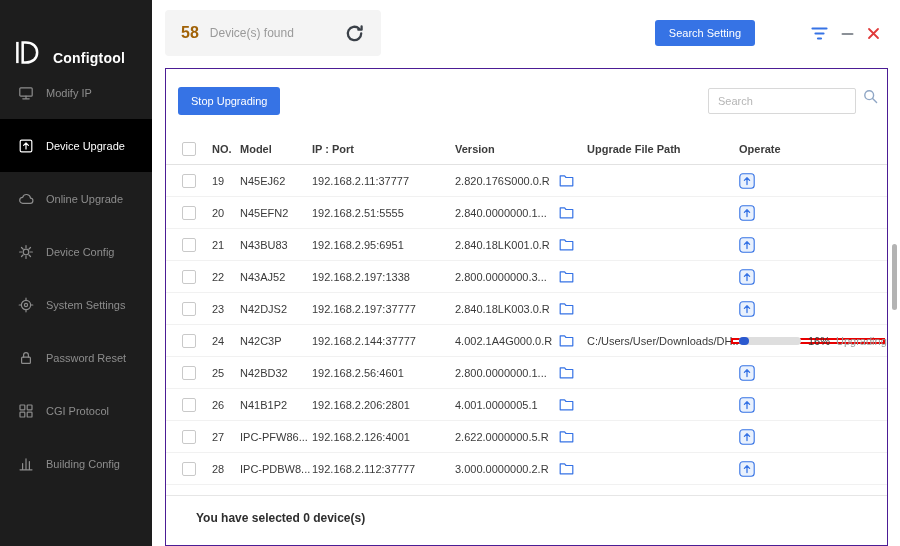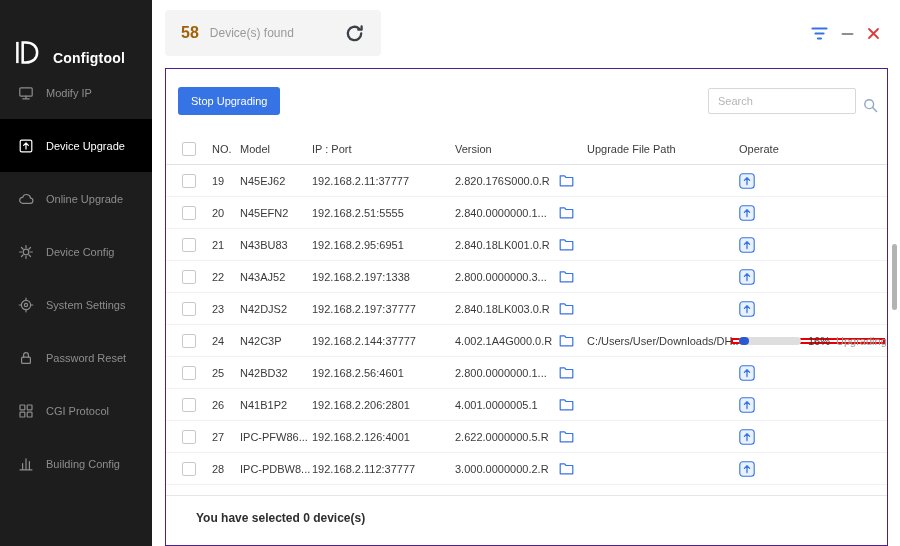--- a/index.html
+++ b/index.html
@@ -26,28 +26,28 @@
   .refresh-btn { margin-left:auto; display:flex; cursor:pointer; }
   .top-right { margin-left:auto; display:flex; align-items:center; }
   .search-setting-btn { background:#3673e5; color:#fff; border:none; border-radius:3px; height:26px; padding:0 14px; font-size:11px; cursor:pointer; font-family:inherit; }
   .win-controls { display:flex; align-items:center; gap:13px; margin-left:56px; }
   .win-controls span { display:flex; cursor:pointer; }
 
   
   .panel { flex:1; min-height:0; margin:2px 12px 0 13px; border:1px solid #4c1d95; background:#fff; display:flex; flex-direction:column; }
   .panel-toolbar { height:64px; display:flex; align-items:center; padding:0 8px 0 12px; }
   .stop-btn { background:#3673e5; color:#fff; border:none; border-radius:3px; height:28px; padding:0 13px; font-size:11px; cursor:pointer; font-family:inherit; }
-  .search-wrap { margin-left:auto; display:flex; align-items:flex-end; }
+  .search-wrap { margin-left:auto; display:flex; align-items:flex-start; }
   .search-input { width:148px; height:26px; border:1px solid #d8d8d8; border-radius:2px; padding:0 9px; font-size:11px; color:#333; font-family:inherit; outline:none; background:#fff; }
   .search-input::placeholder { color:#b5b5b5; }
   .search-icon { display:flex; margin-left:6px; cursor:pointer; }
 
   .thead, .trow { display:grid; grid-template-columns:30px 28px 72px 143px 104px 28px 152px 1fr; padding-left:16px; align-items:center; }
   .thead { height:32px; border-bottom:1px solid #e2e2e2; }
-  .thead .cell { font-size:11px; font-weight:normal; color:#3c3c3c; }
+  .thead .cell { font-size:11px; font-weight:bold; color:#3c3c3c; }
   .trow { height:32px; border-bottom:1px solid #f1f1f1; }
   .cell { display:flex; align-items:center; overflow:hidden; white-space:nowrap; font-size:11px; color:#3a3a3a; }
   .op-cell { overflow:visible; position:relative; }
   .checkbox { width:14px; height:14px; border:1px solid #c9c9c9; border-radius:2px; background:#fff; display:inline-block; cursor:pointer; }
   .folder-btn, .upload-btn { display:flex; cursor:pointer; }
 
   .red-box { position:absolute; left:-8px; right:2px; top:3px; bottom:3px; border:2px solid #e80000; z-index:0; pointer-events:none; }
   .progress-track { width:62px; height:8px; border-radius:4px; background:#dedede; position:relative; z-index:1; flex-shrink:0; }
   .progress-fill { position:absolute; left:0; top:0; bottom:0; border-radius:4px; background:#2b59cf; }
   .pct { margin-left:7px; color:#333; position:relative; z-index:1; }
@@ -156,20 +156,21 @@
         <span class="count-num">58</span>
         <span class="count-label">Device(s) found</span>
         <span class="refresh-btn">
           <svg width="21" height="21" viewBox="0 0 21 21" fill="none">
             <path d="M17.2 10.5a6.7 6.7 0 1 1 -2.2-5" stroke="#3a4048" stroke-width="2.3" stroke-linecap="round"></path>
             <path d="M17.6 3.4v3.3h-3.3" stroke="#3a4048" stroke-width="2.3" stroke-linecap="round" stroke-linejoin="round"></path>
           </svg>
         </span>
       </div>
       <div class="top-right">
+        <button class="search-setting-btn">Search Setting</button>
         <div class="win-controls">
           <span>
             <svg width="17" height="13" viewBox="0 0 17 13" fill="none" stroke="#3673e5" stroke-width="2.2" stroke-linecap="round">
               <path d="M1.5 1.5h14M4.5 6.5h8M7 11.5h3"></path>
             </svg>
           </span>
           <span>
             <svg width="13" height="13" viewBox="0 0 13 13">
                 <path d="M1.5 7h10" stroke="#8b9097" stroke-width="2" stroke-linecap="round"></path>
               </svg>

